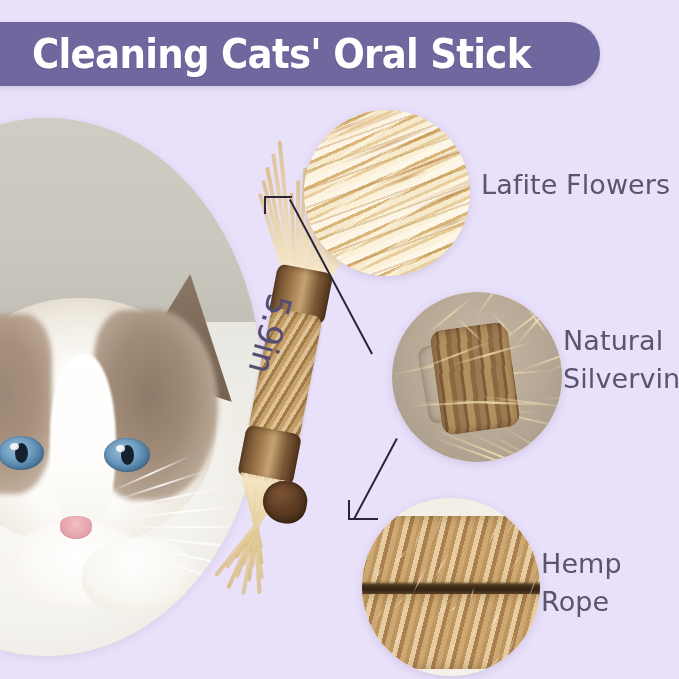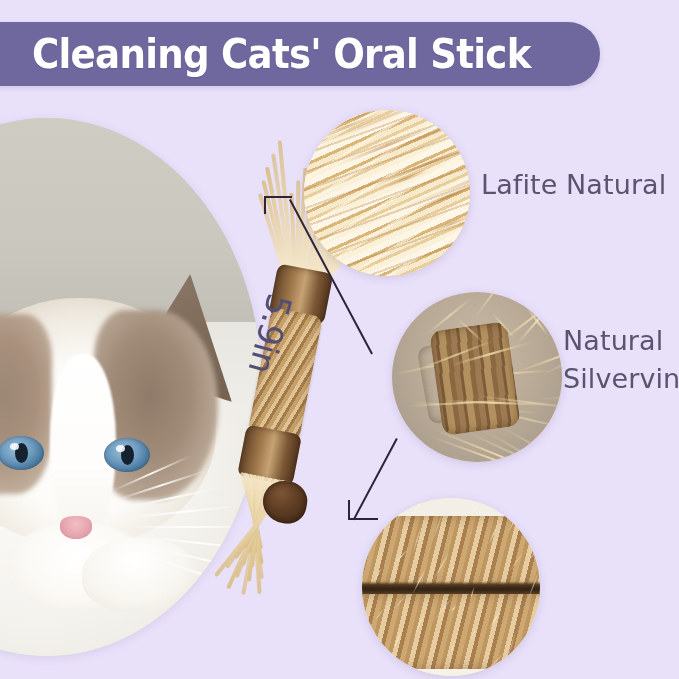--- a/index.html
+++ b/index.html
@@ -398,21 +398,21 @@
         <div class="raffia-streak" style="left:125px;top:121px;width:48px;transform:rotate(-22deg);opacity:0.42;"></div>
         <div class="raffia-streak" style="left:154px;top:144px;width:74px;transform:rotate(-22deg);opacity:0.54;"></div>
         <div class="raffia-streak" style="left:-7px;top:7px;width:100px;transform:rotate(-22deg);opacity:0.6599999999999999;"></div>
         <div class="raffia-streak" style="left:22px;top:30px;width:126px;transform:rotate(-22deg);opacity:0.3;"></div>
         <div class="raffia-streak" style="left:51px;top:53px;width:152px;transform:rotate(-22deg);opacity:0.42;"></div>
         <div class="raffia-streak" style="left:80px;top:76px;width:48px;transform:rotate(-22deg);opacity:0.54;"></div>
         <div class="raffia-streak" style="left:109px;top:99px;width:74px;transform:rotate(-22deg);opacity:0.6599999999999999;"></div>
         <div class="raffia-streak" style="left:138px;top:122px;width:100px;transform:rotate(-22deg);opacity:0.3;"></div>
       </div>
   </div>
-  <div class="label lbl1">Lafite Natural</div>
+  <div class="label lbl1">Lafite Flowers</div>
 
   <div class="detail-circle c2">
     <div class="fiber-vine">
       <div id="vine-straws-back">
           <div class="vine-straw" style="left:-10px;top:4px;width:40px;transform:rotate(-55deg);opacity:0.55;"></div>
           <div class="vine-straw" style="left:11px;top:31px;width:62px;transform:rotate(-38deg);opacity:0.67;"></div>
           <div class="vine-straw" style="left:32px;top:58px;width:84px;transform:rotate(-21deg);opacity:0.79;"></div>
           <div class="vine-straw" style="left:53px;top:85px;width:106px;transform:rotate(-4deg);opacity:0.91;"></div>
           <div class="vine-straw" style="left:74px;top:112px;width:128px;transform:rotate(13deg);opacity:0.55;"></div>
           <div class="vine-straw" style="left:95px;top:139px;width:150px;transform:rotate(30deg);opacity:0.67;"></div>
@@ -486,14 +486,15 @@
           <div class="rope-fuzz" style="left:108px;top:102px;width:15px;transform:rotate(-72deg);opacity:0.73;"></div>
           <div class="rope-fuzz" style="left:127px;top:131px;width:22px;transform:rotate(-59deg);opacity:0.8700000000000001;"></div>
           <div class="rope-fuzz" style="left:146px;top:160px;width:29px;transform:rotate(-74deg);opacity:0.45;"></div>
           <div class="rope-fuzz" style="left:165px;top:24px;width:36px;transform:rotate(-61deg);opacity:0.5900000000000001;"></div>
           <div class="rope-fuzz" style="left:13px;top:82px;width:15px;transform:rotate(-63deg);opacity:0.8700000000000001;"></div>
           <div class="rope-fuzz" style="left:32px;top:111px;width:22px;transform:rotate(-50deg);opacity:0.45;"></div>
           <div class="rope-fuzz" style="left:51px;top:140px;width:29px;transform:rotate(-65deg);opacity:0.5900000000000001;"></div>
         </div>
     </div>
   </div>
+  <div class="label lbl3">Hemp Rope</div>
 
 </div>
 
 </body></html>

